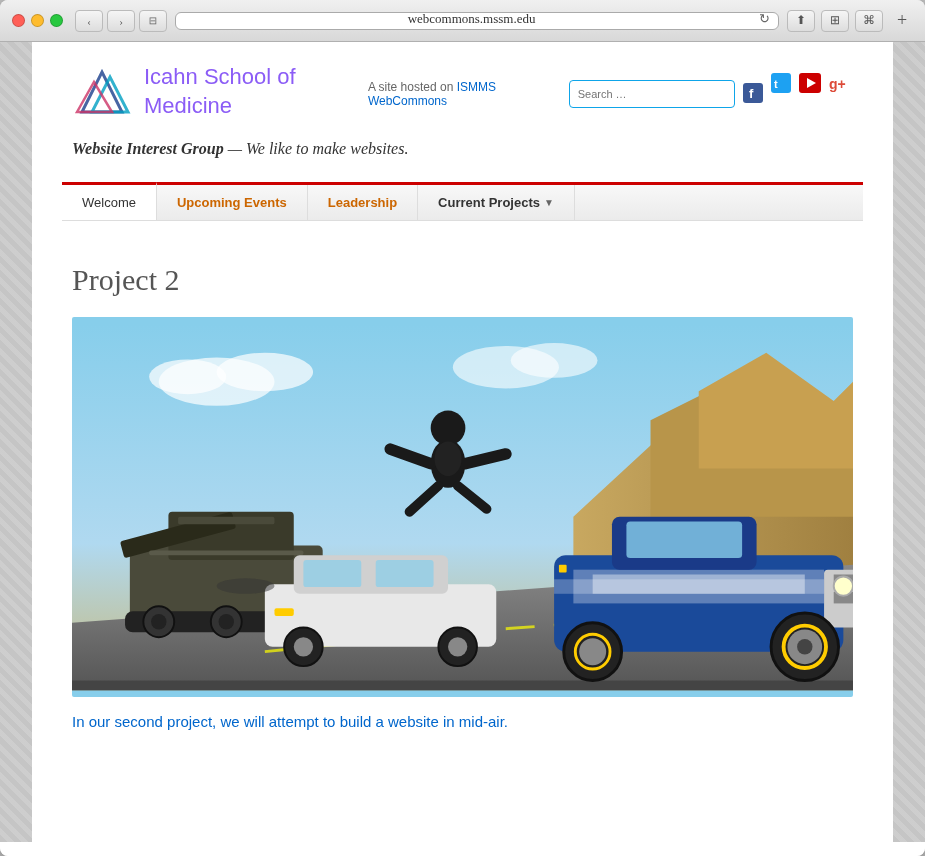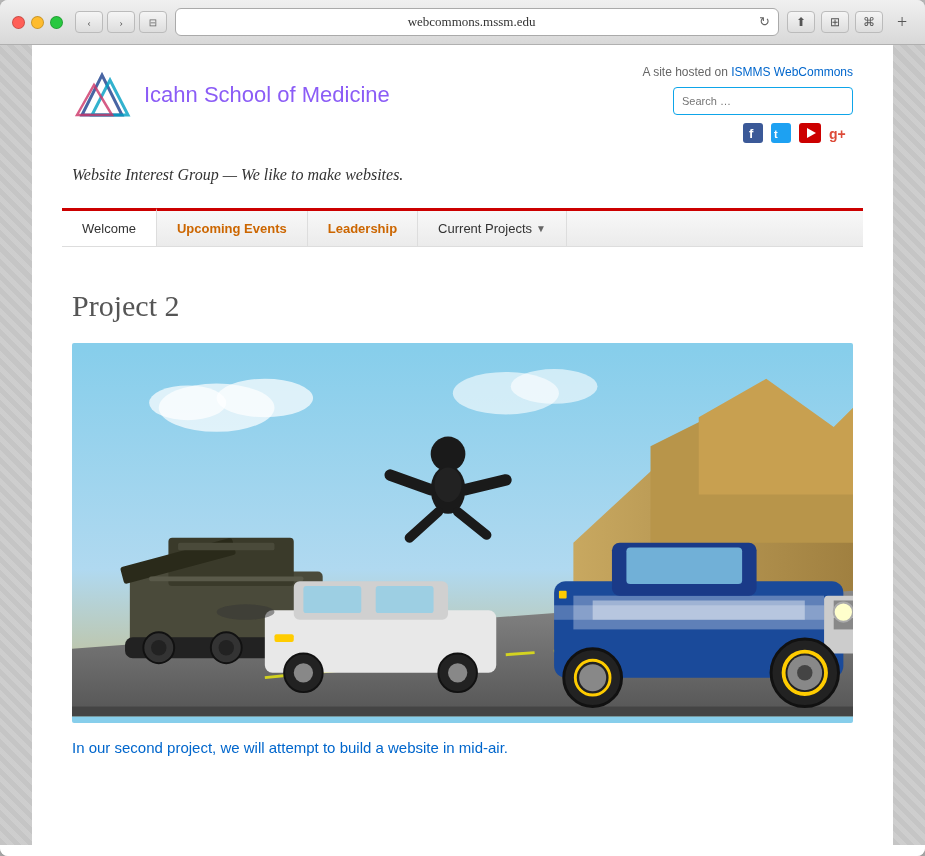--- a/index.html
+++ b/index.html
@@ -80,26 +80,26 @@
       display: flex;
       align-items: center;
       justify-content: center;
       font-size: 10px;
       color: #666;
     }
 
     .address-bar-wrap {
       flex: 1;
       display: flex;
-      align-items: center;
+      align-items: flex-end;
       background: white;
       border: 1px solid #aaa;
       border-radius: 6px;
       padding: 2px 8px;
-      height: 28px;
+      height: 18px;
     }
 
     .address-bar {
       flex: 1;
       font-size: 13px;
       color: #333;
       text-align: center;
     }
 
     .refresh-btn {
@@ -175,21 +175,21 @@
       color: #8b5cf6;
       line-height: 1.3;
     }
 
     .site-name-bold {
       font-weight: bold;
     }
 
     .header-right {
       display: flex;
-      flex-direction: column;
+      flex-direction: row;
       align-items: flex-end;
       gap: 8px;
     }
 
     .hosted-text {
       font-size: 12px;
       color: #666;
       font-family: Arial, sans-serif;
     }
 
@@ -231,21 +231,21 @@
       padding: 8px 40px 12px 40px;
       font-family: Georgia, serif;
     }
 
     .tagline-text {
       font-size: 16px;
       color: #333;
     }
 
     .tagline-bold {
-      font-weight: normal;
+      font-weight: bold;
       font-style: italic;
     }
 
     .tagline-normal {
       font-style: italic;
       font-weight: normal;
     }
 
     
     .nav-bar {
@@ -270,21 +270,21 @@
     }
 
     .nav-item.welcome {
       border-top: 3px solid #cc0000;
       margin-top: -3px;
       background: white;
     }
 
     .nav-item.upcoming { color: #cc6600; font-weight: bold; }
     .nav-item.leadership { color: #cc6600; font-weight: bold; }
-    .nav-item.current-projects { font-weight: normal; text-align: right; }
+    .nav-item.current-projects { font-weight: bold; text-align: right; }
 
     
     .main-content {
       padding: 30px 40px;
     }
 
     .page-title {
       font-size: 30px;
       font-weight: normal;
       color: #555;

